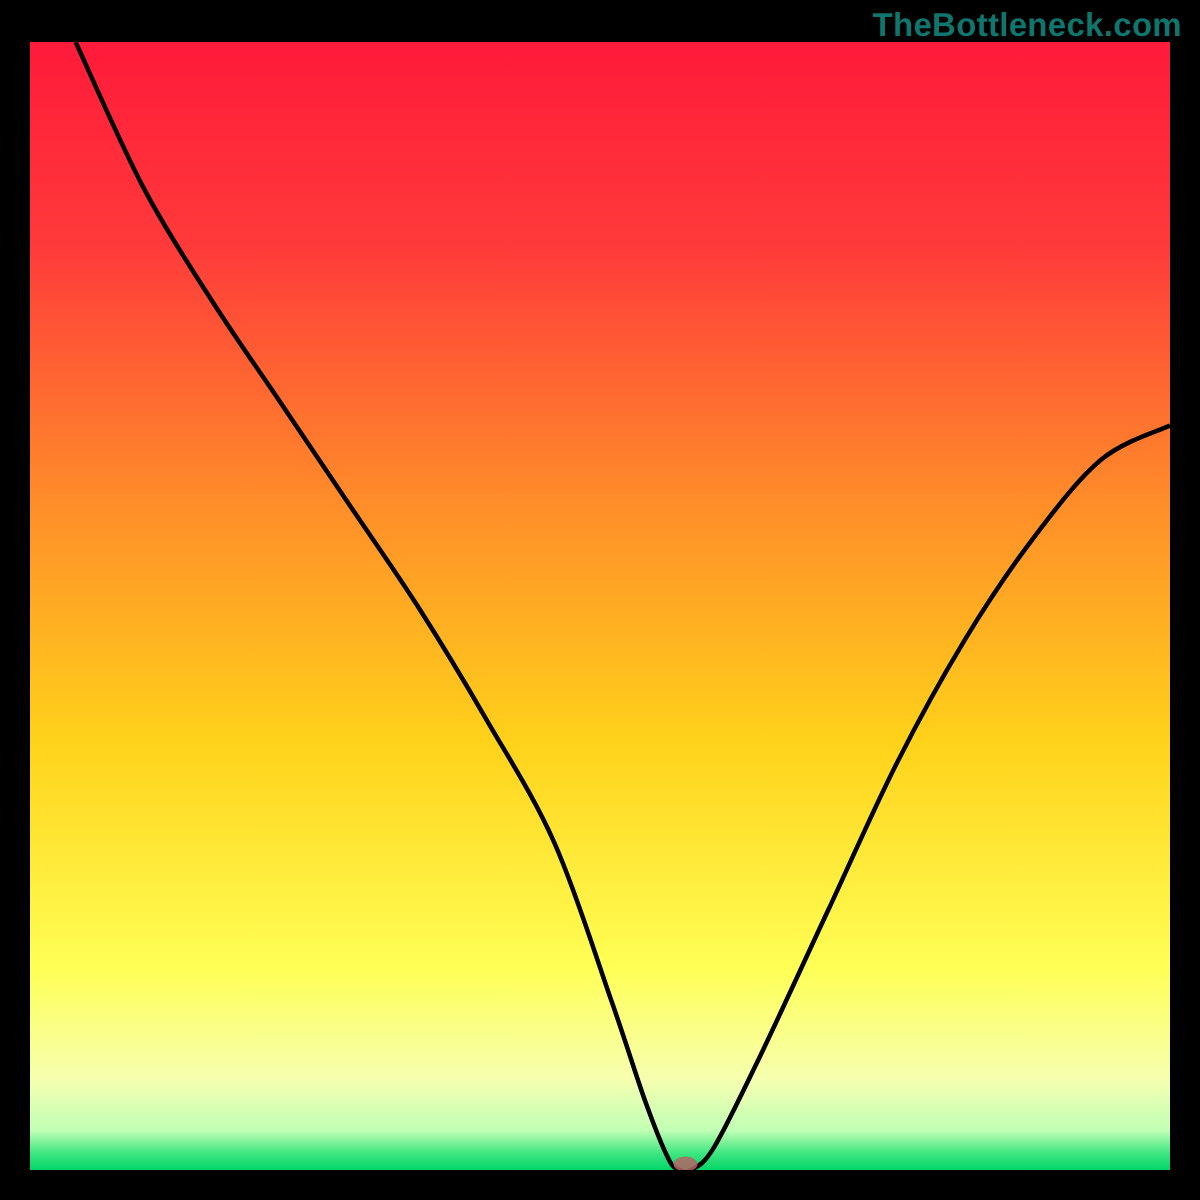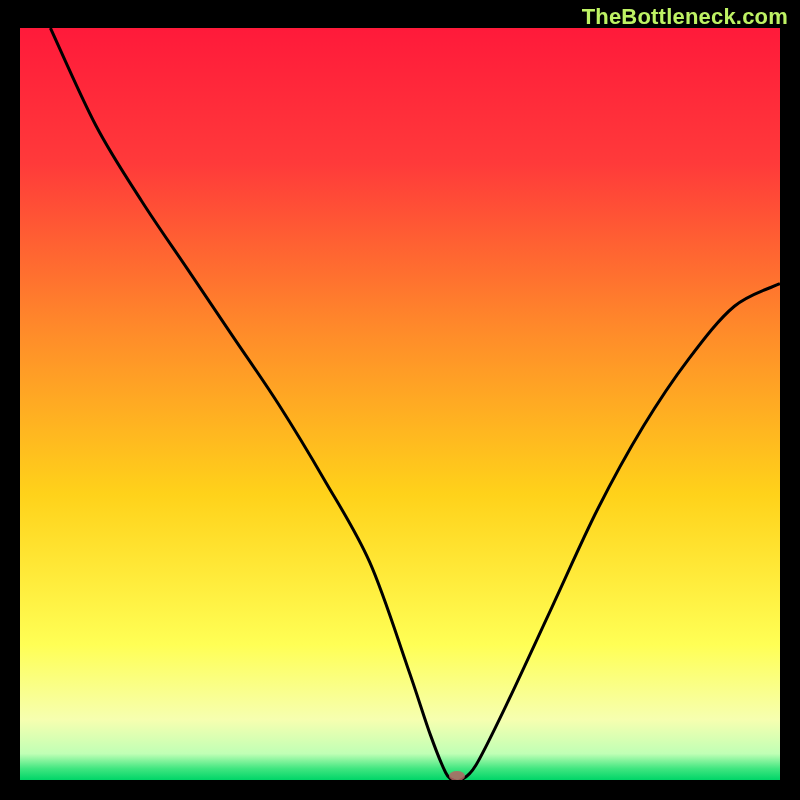--- a/index.html
+++ b/index.html
@@ -14,21 +14,21 @@
   .frame {
     position: relative;
     width: 800px;
     height: 800px;
     background: #000;
   }
   .watermark {
     position: absolute;
     top: 4px;
     right: 12px;
-    color: #bef264;
+    color: #0f766e;
     font-size: 22px;
     font-weight: 600;
     letter-spacing: 0.2px;
     z-index: 10;
   }
   .plot {
     position: absolute;
     left: 20px;
     top: 28px;
     width: 760px;

